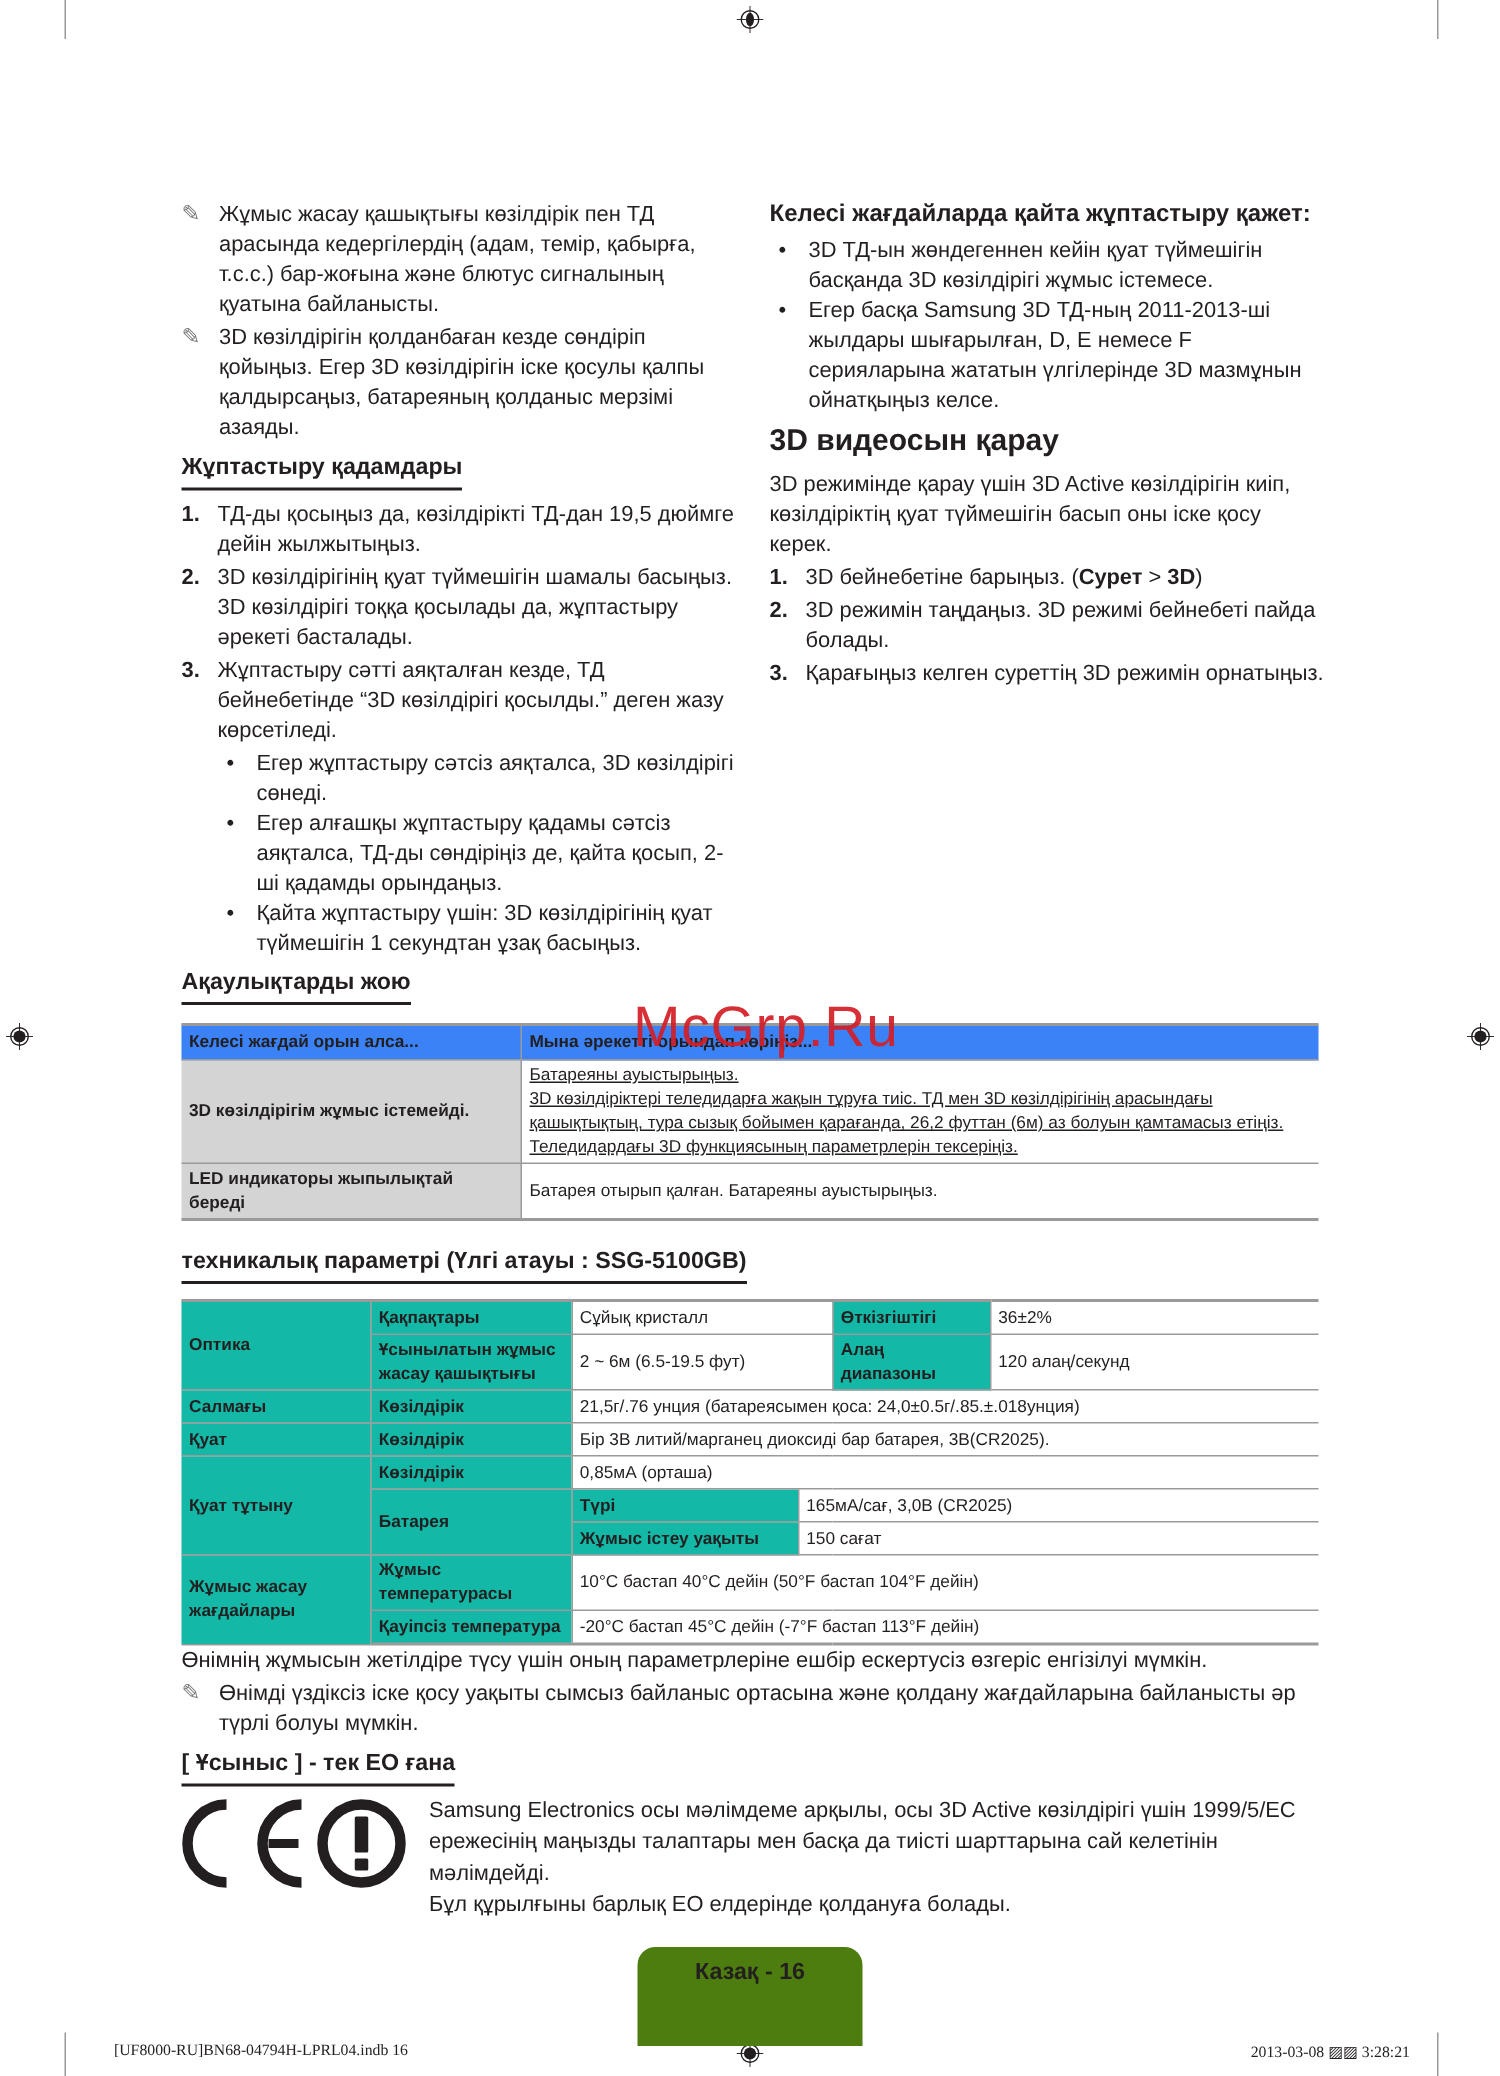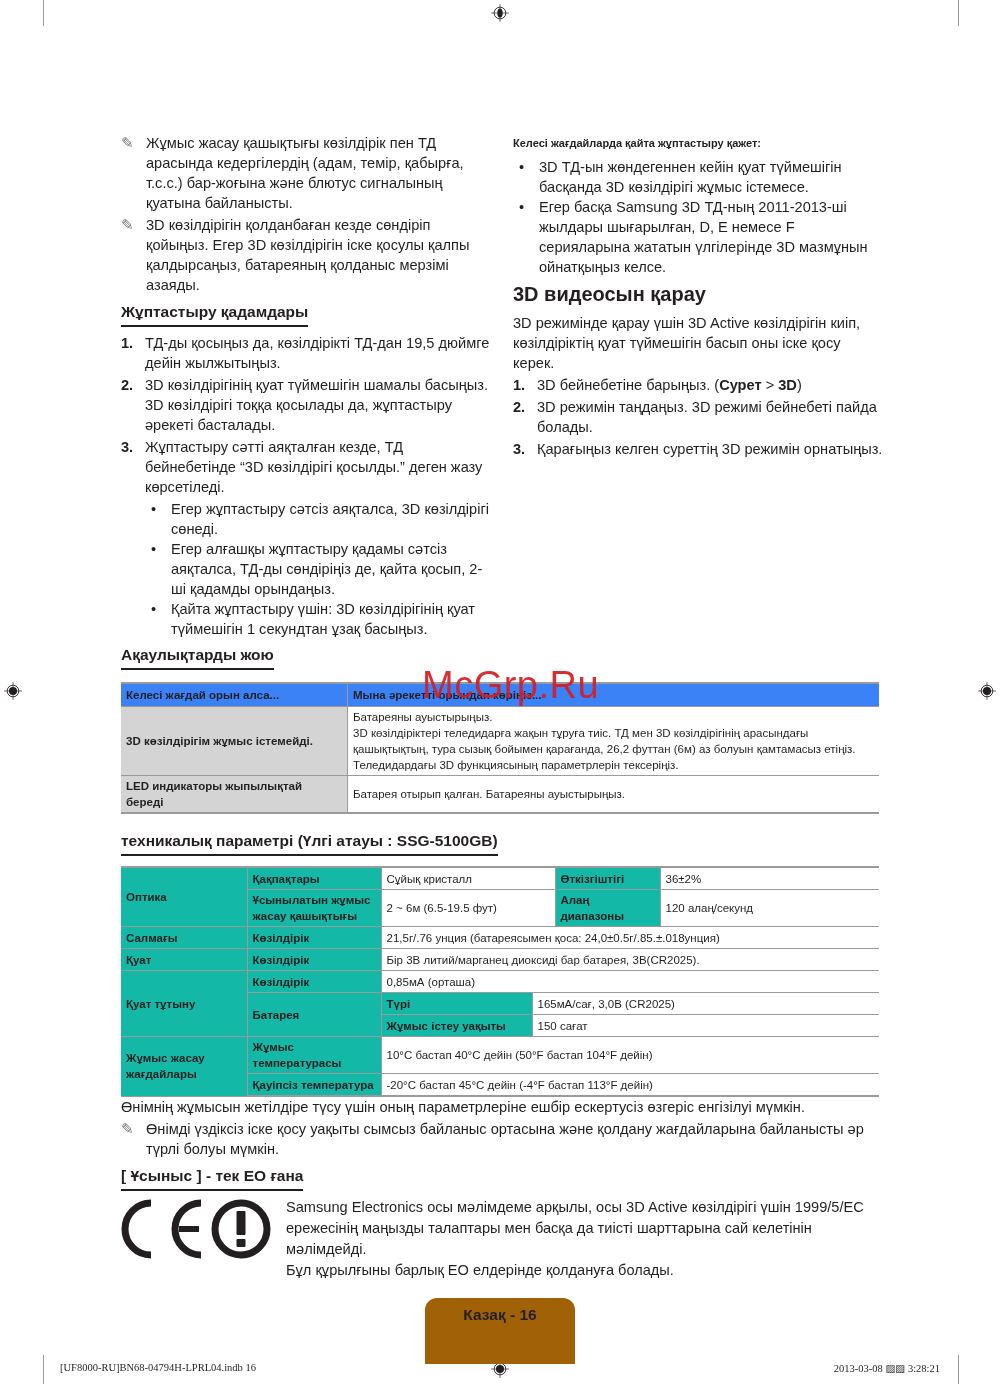--- a/index.html
+++ b/index.html
@@ -17,62 +17,62 @@
   .col-right { left: 513px; top: 133px; width: 370px; }
 
   .note { display: flex; margin-bottom: 2px; }
   .note-icon { width: 25px; flex: none; color: #777; font-size: 15px; line-height: 20px; }
   .note-text { flex: 1; }
 
   .h-underline {
     display: inline-block; font-weight: bold; font-size: 15.5px; line-height: 22px;
     border-bottom: 2px solid #231f20; padding-bottom: 2px; margin: 4px 0 6px 0;
   }
-  .h-bold { font-weight: bold; font-size: 11px; line-height: 20px; margin: 0 0 4px 0; }
+  .h-bold { font-weight: bold; font-size: 16px; line-height: 20px; margin: 0 0 4px 0; }
   .h-large { font-weight: bold; font-size: 20px; line-height: 26px; margin: 4px 0 6px 0; }
 
   ol.steps, ul.bullets { margin: 0; padding: 0; list-style: none; }
   ol.steps li { display: flex; margin-bottom: 2px; }
   ol.steps .num { width: 24px; flex: none; font-weight: bold; }
   ol.steps .txt { flex: 1; }
   ul.bullets li { display: flex; margin-bottom: 0; }
   ul.bullets .dot { width: 26px; flex: none; padding-left: 6px; box-sizing: border-box; }
   ul.bullets .txt { flex: 1; }
   .sub-bullets { margin-left: 24px !important; }
   .para { margin: 0 0 2px 0; }
 
   .section { position: absolute; left: 121px; width: 758px; }
 
   table.tbl { border-collapse: collapse; width: 758px; font-size: 11.5px; line-height: 16px; }
   table.tbl td { padding: 2px 5px; vertical-align: middle; }
   .troubleshoot td { border-bottom: 1px solid #9a9a9a; }
   .troubleshoot tr.head td { background: #3b82f6; font-weight: bold; border-top: 2px solid #9a9a9a; border-bottom: 1px solid #9a9a9a; height: 18px; }
   .troubleshoot td.lcell { background: #d4d4d4; font-weight: bold; width: 216px; border-right: 1px solid #9a9a9a; }
   .troubleshoot tr.last td { border-bottom: 2px solid #9a9a9a; }
-  .troubleshoot .line { display: block; }
+  .troubleshoot .line { display: block; text-decoration: underline; }
 
   .specs td { border-bottom: 1px solid #9a9a9a; border-right: 1px solid #9a9a9a; height: 17px; }
   .specs td:last-child { border-right: none; }
   .specs tr.first td { border-top: 2px solid #9a9a9a; }
   .specs tr.last td { border-bottom: 2px solid #9a9a9a; }
   .specs .g { background: #14b8a6; font-weight: bold; }
 
   .watermark {
     position: absolute; left: 422px; top: 664px; color: #d31f26; opacity: 0.92;
     font-size: 38px; font-family: "Liberation Sans", sans-serif; letter-spacing: 0.5px;
     pointer-events: none;
   }
 
   .ce-row { position: absolute; left: 121px; top: 1197px; width: 760px; height: 66px; }
   .ce-logo { position: absolute; left: 0; top: 0; width: 152px; height: 64px; }
   .ce-text { position: absolute; left: 165px; top: 0; width: 600px; font-size: 14.6px; line-height: 21px; }
 
   .page-tab {
     position: absolute; left: 425px; top: 1298px; width: 150px; height: 66px;
-    background: #a16207; border-radius: 12px 12px 0 0;
+    background: #4d7c0f; border-radius: 12px 12px 0 0;
   }
   .page-tab span { display: block; text-align: center; padding-top: 8px; font-weight: bold; font-size: 15.5px; }
 
   .footer { position: absolute; top: 1362px; font-family: "Liberation Serif", "DejaVu Serif", serif; font-size: 10.5px; color: #231f20; }
 </style>
 </head>
 <body>
 
 <div class="crop-line" style="left:43px; top:0; height:26px;"></div>
 <div class="crop-line" style="left:958px; top:0; height:26px;"></div>
@@ -261,21 +261,21 @@
       <td class="g">Жұмыс істеу уақыты</td>
       <td colspan="3">150 сағат</td>
     </tr>
     <tr>
       <td class="g" rowspan="2">Жұмыс жасау жағдайлары</td>
       <td class="g" style="height:30px;">Жұмыс температурасы</td>
       <td colspan="4">10°C бастап 40°C дейін (50°F бастап 104°F дейін)</td>
     </tr>
     <tr class="last">
       <td class="g">Қауіпсіз температура</td>
-      <td colspan="4">-20°C бастап 45°C дейін (-4°F бастап 113°F дейін)</td>
+      <td colspan="4">-20°C бастап 45°C дейін (-7°F бастап 113°F дейін)</td>
     </tr>
   </tbody>
     </table>
 </div>
 
 <div class="col" style="left:121px; top:1097px; width:770px;">
   <p class="para">Өнімнің жұмысын жетілдіре түсу үшін оның параметрлеріне ешбір ескертусіз өзгеріс енгізілуі мүмкін.</p>
   <div class="note">
     <span class="note-icon">✎</span>
     <span class="note-text">Өнімді үздіксіз іске қосу уақыты сымсыз байланыс ортасына және қолдану жағдайларына байланысты әр түрлі болуы мүмкін.</span>
@@ -298,14 +298,14 @@
     <div>Samsung Electronics осы мәлімдеме арқылы, осы 3D Active көзілдірігі үшін 1999/5/EC</div>
     <div>ережесінің маңызды талаптары мен басқа да тиісті шарттарына сай келетінін мәлімдейді.</div>
     <div>Бұл құрылғыны барлық ЕО елдерінде қолдануға болады.</div>
   </div>
 </div>
 
 <div class="page-tab">
   <span>Казақ - 16</span>
 </div>
 
-<div class="footer" style="left:60px;">[UF8000-RU]BN68-04794H-LPRL04.indb   16</div>
+<div class="footer" style="left:76px;">[UF8000-RU]BN68-04794H-LPRL04.indb   16</div>
 <div class="footer" style="right:60px; text-align:right;">2013-03-08   ▨▨ 3:28:21</div>
 
 </body></html>

